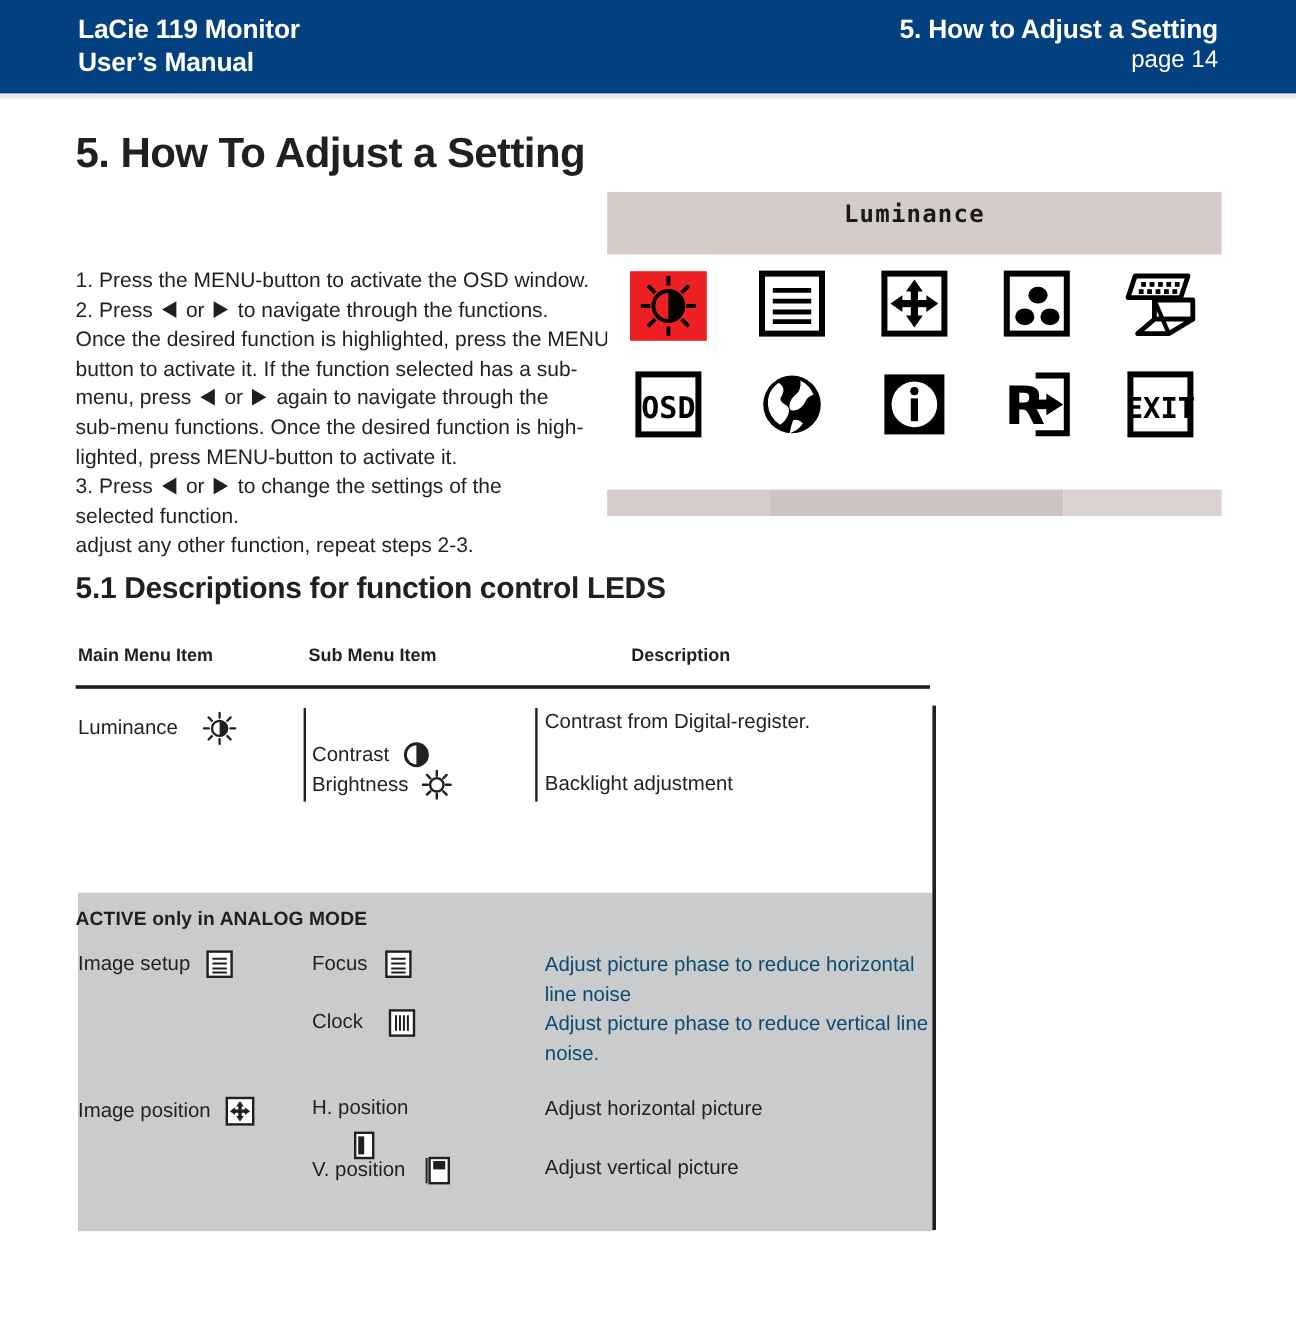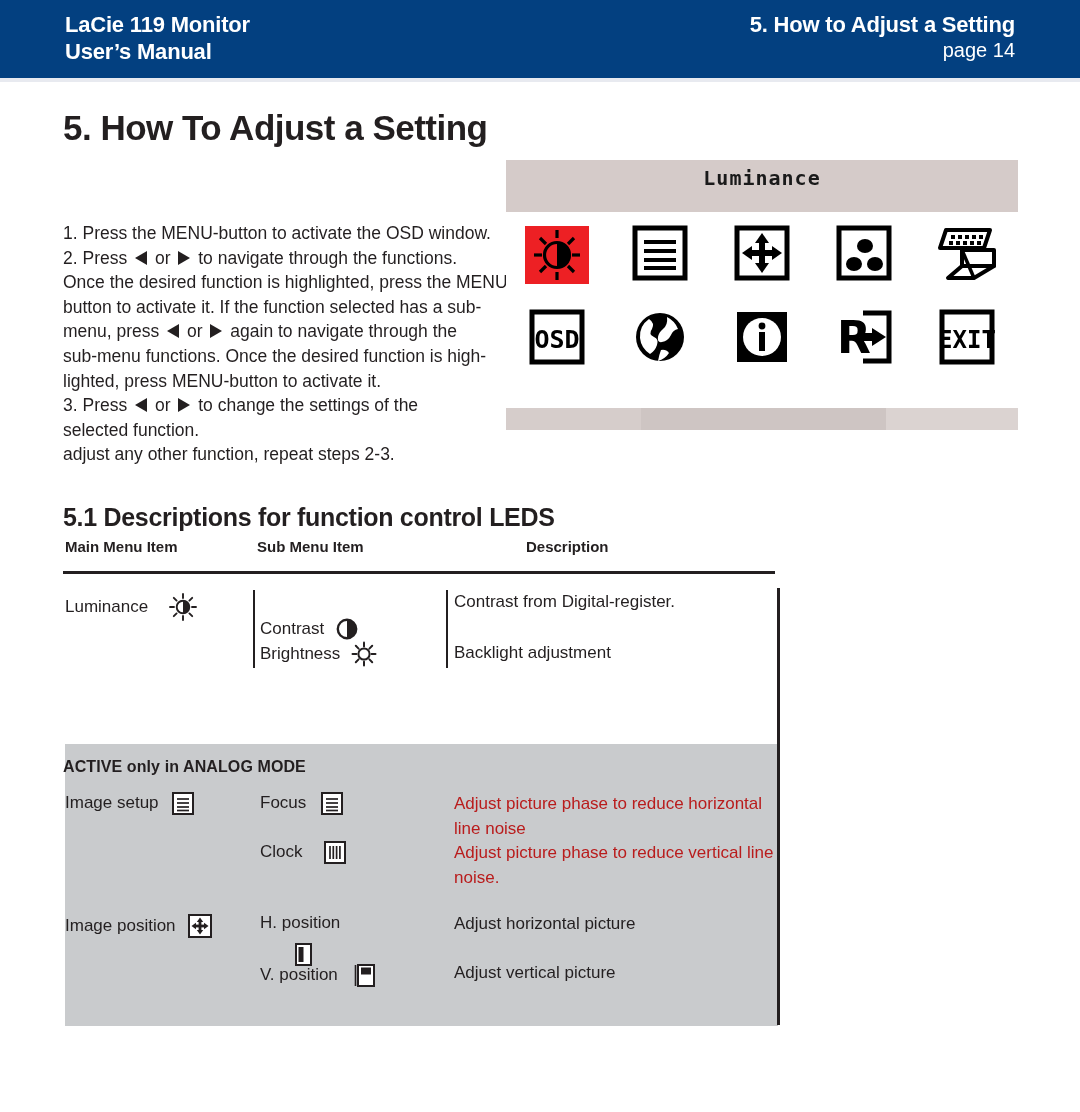--- a/index.html
+++ b/index.html
@@ -167,21 +167,21 @@
   .bb-1 { width: 135px; background: #d6cdcb; }
   .bb-2 { width: 245px; background: #cec5c3; }
   .bb-3 { flex: 1; background: #dbd3d1; }
 
   
   .ic { display: block; }
 
   
   .sec-title {
     position: absolute;
-    left: 63px; top: 503px;
+    left: 63px; top: 476px;
     font-size: 25px;
     font-weight: bold;
     letter-spacing: -0.3px;
     color: #231f20;
     white-space: nowrap;
   }
   .col-heads {
     position: absolute;
     left: 63px; top: 538px;
     width: 715px;
@@ -238,21 +238,21 @@
     font-size: 16px;
     font-weight: bold;
     letter-spacing: 0.1px;
     color: #231f20;
     white-space: nowrap;
   }
   .desc-wrap {
     position: absolute;
     font-size: 17px;
     line-height: 25px;
-    color: #b91c1c;
+    color: #0c4a6e;
     width: 330px;
   }
 </style>
 </head>
 <body>
 
 <div class="header"></div>
 <div class="header-rule"></div>
 
 <div class="hdr-left">

